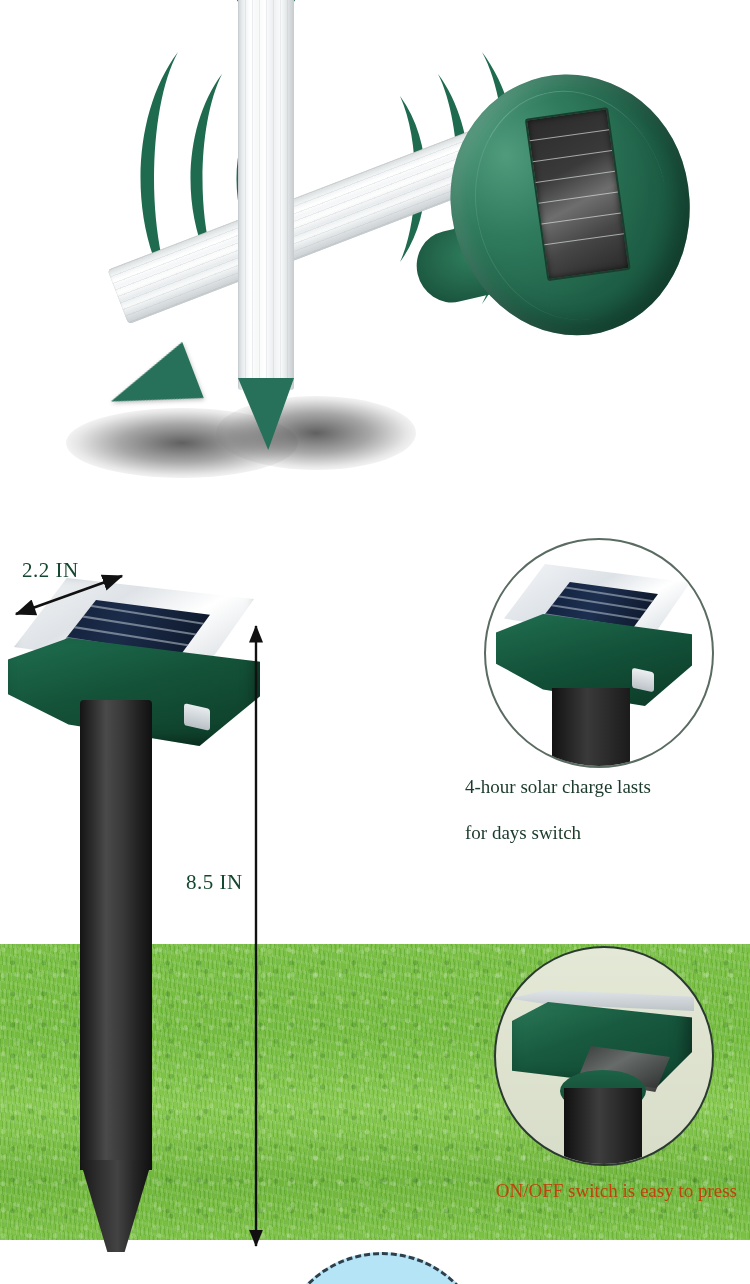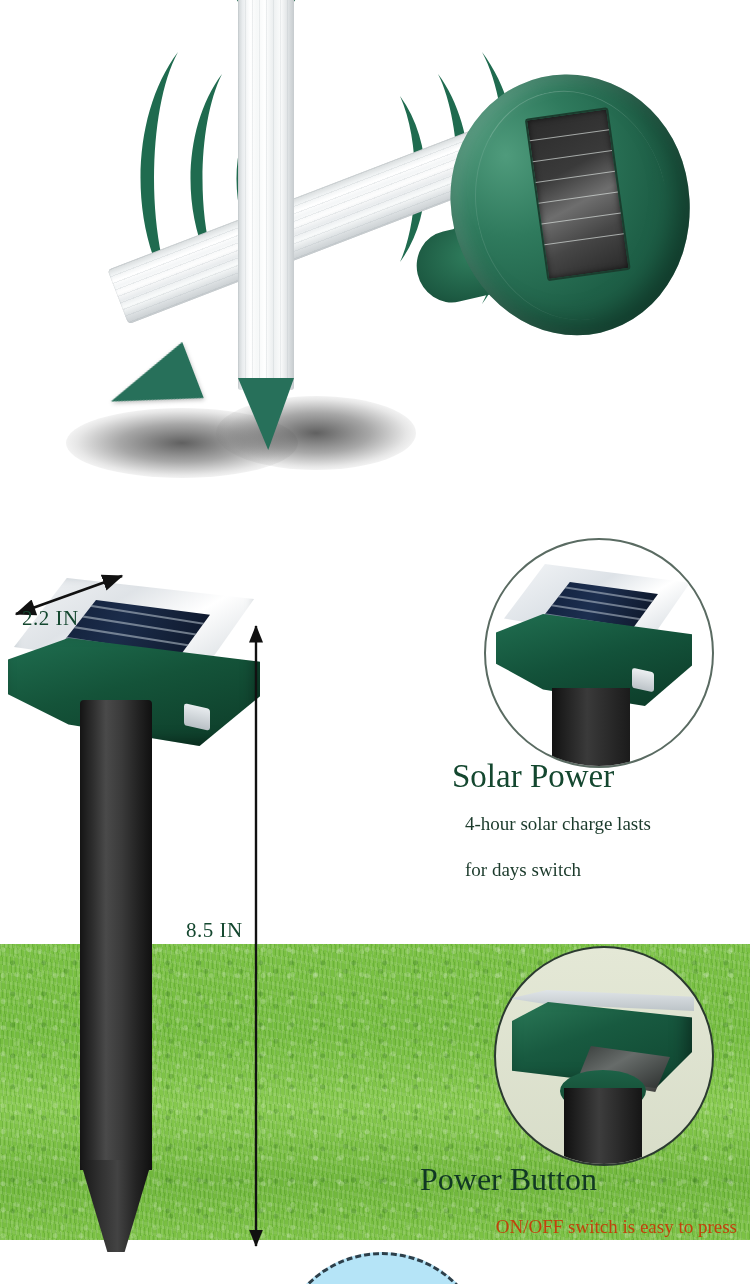--- a/index.html
+++ b/index.html
@@ -59,21 +59,21 @@
   .stake-vert::after{content:"";position:absolute;inset:0;border-radius:3px;
       background:repeating-linear-gradient(to right, rgba(165,175,180,.20) 0 1px, rgba(255,255,255,0) 1px 7px);}
   .cap-vert{position:absolute;left:236px;top:-16px;width:60px;height:26px;border-radius:50%;
       background:radial-gradient(ellipse at 40% 30%,#3d8a6b,#17553e);}
   .tip-vert{position:absolute;left:238px;top:378px;width:56px;height:72px;
       background:#27705a;clip-path:polygon(0 0,100% 0,54% 100%);
       filter:drop-shadow(0 2px 2px rgba(0,0,0,.25));}
 
   
   .waves{position:absolute;left:0;top:0;width:750px;height:470px;pointer-events:none;}
-  .lbl{position:absolute;color:#14472f;font-size:21px;letter-spacing:.5px;white-space:nowrap;margin-top:48px;}
+  .lbl{position:absolute;color:#14472f;font-size:21px;letter-spacing:.5px;white-space:nowrap;}
   .lbl-22{left:22px;top:558px;}
   .lbl-96{left:186px;top:870px;}
 
   
   .devhead{position:absolute;left:8px;top:578px;width:260px;height:160px;}
   .dev-clear{position:absolute;left:6px;top:0;width:240px;height:96px;
       background:linear-gradient(150deg,#f2f4f6 0%,#dfe3e7 35%,#ffffff 60%,#cfd5da 100%);
       clip-path:polygon(22% 0%,100% 22%,78% 100%,0% 72%);
       box-shadow:inset 0 0 8px rgba(140,150,160,.45);}
   .dev-solar{position:absolute;left:52px;top:22px;width:150px;height:64px;
@@ -259,25 +259,23 @@
 
   <div class="inset power">
     <div class="ip-rim"></div>
     <div class="ip-body"></div>
     <div class="ip-plate"></div>
     <div class="ip-collar"></div>
     <div class="ip-pole"></div>
   </div>
 
   <div class="txt-solar">
-    <div class="h-title">Solar Power</div>
     <div class="h-sub">4-hour solar charge lasts</div>
     <div class="h-sub">for days switch</div>
   </div>
 
   <div class="txt-power">
-    <div class="h-title">Power Button</div>
     <div class="h-sub">ON/OFF switch is easy to press</div>
   </div>
 
   <div class="bluecircle"></div>
 
 </div>
 
 </body></html>

